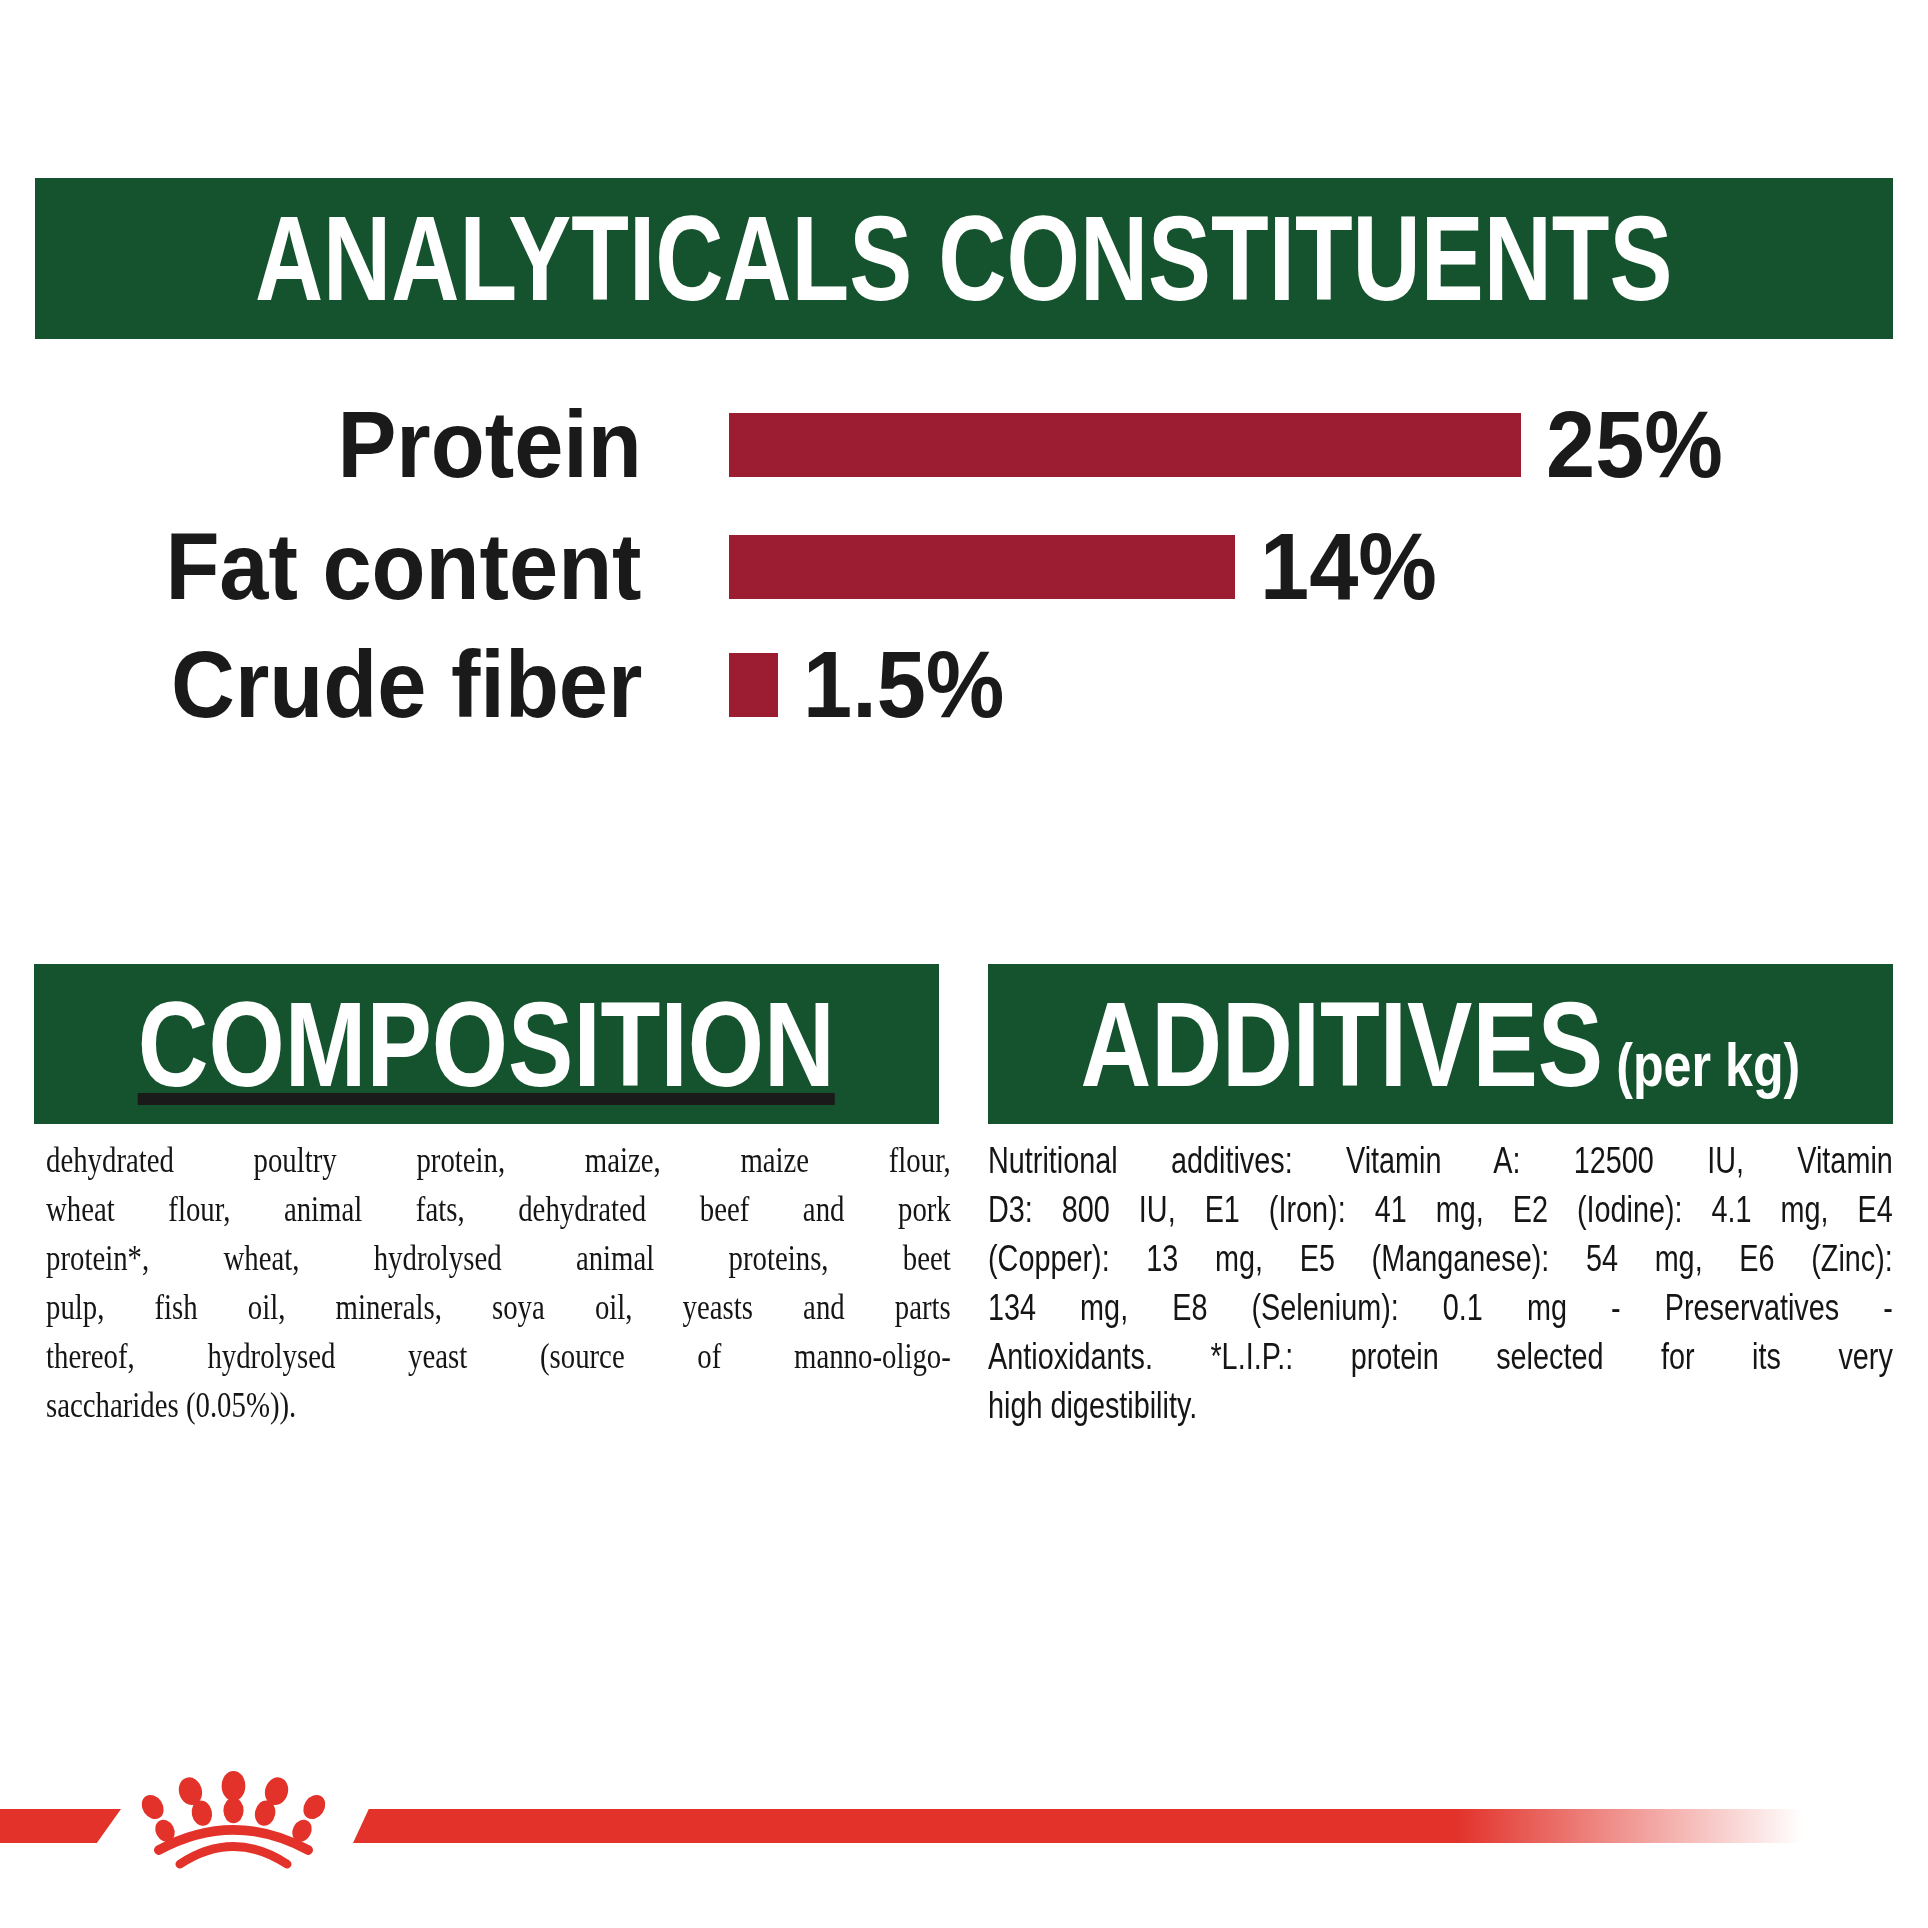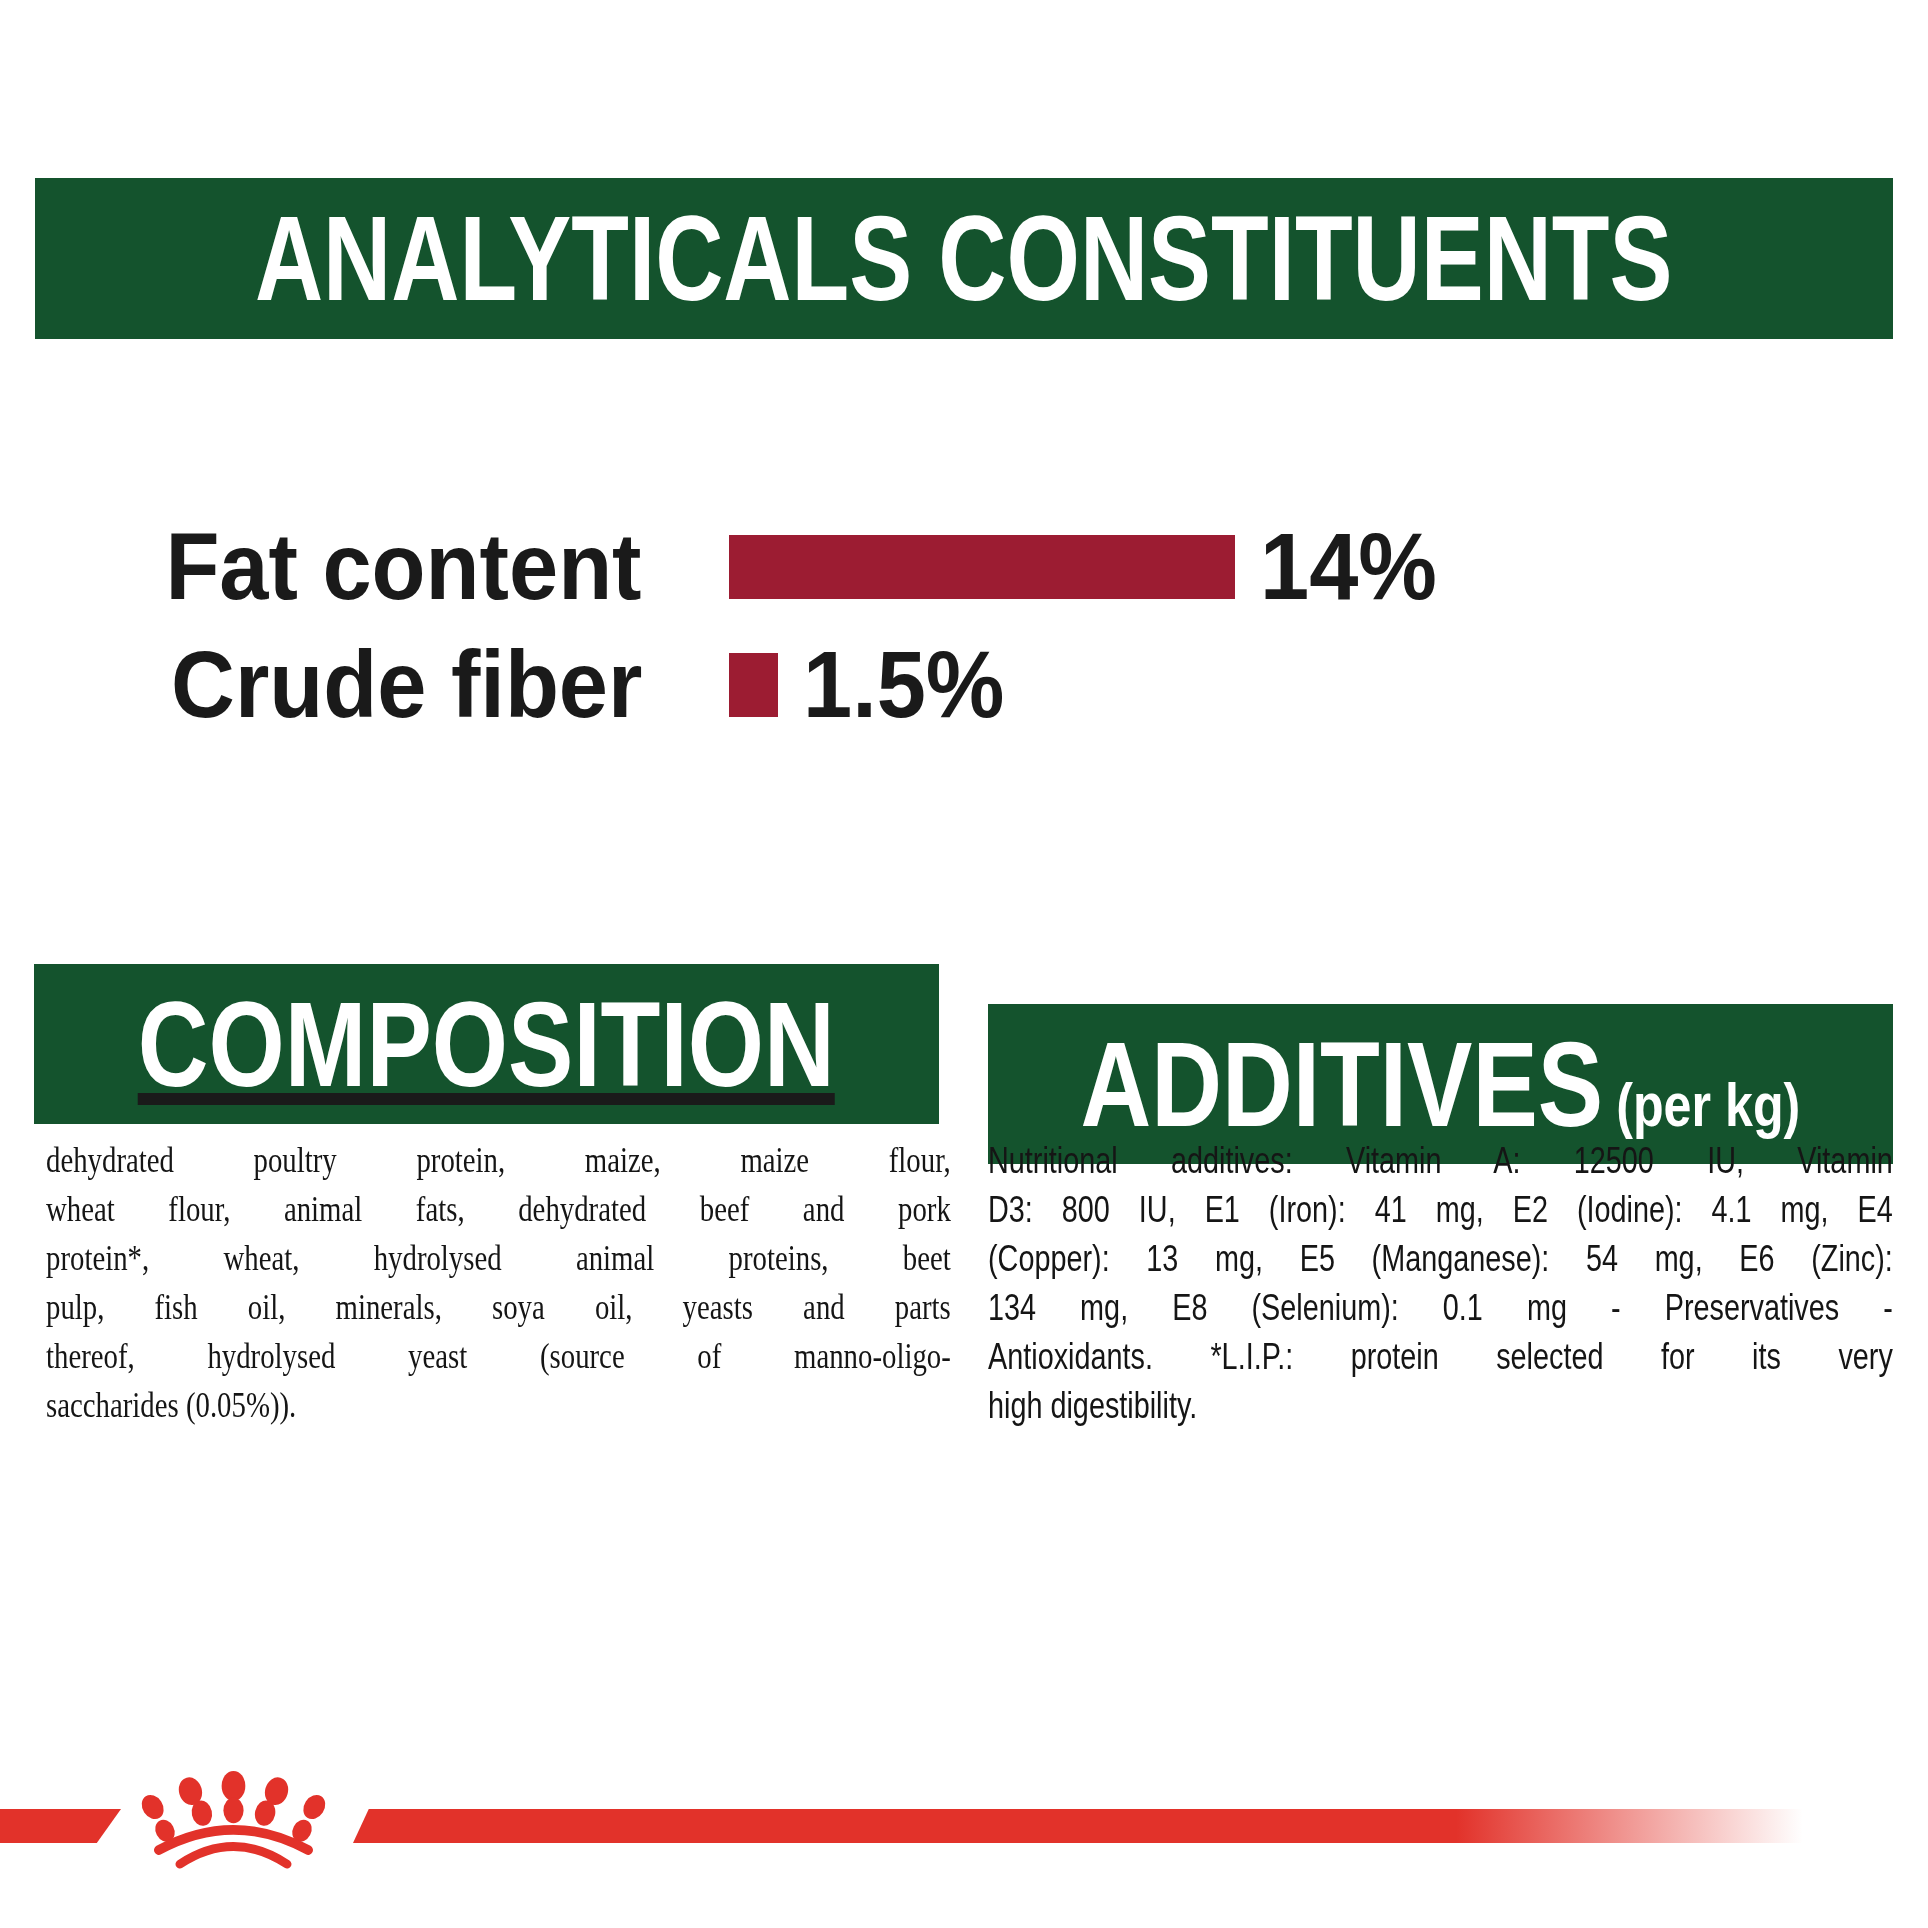--- a/index.html
+++ b/index.html
@@ -6,21 +6,21 @@
   .page{
     position:relative;width:1929px;height:1929px;overflow:hidden;background:#ffffff;
     font-family:"Liberation Sans", sans-serif;color:#1a1a1a;
   }
   
   .banner{
     position:absolute;background:#14532d;display:flex;align-items:center;justify-content:center;
   }
   .banner-top{left:35px;top:178px;width:1858px;height:161px;}
   .banner-left{left:34px;top:964px;width:905px;height:160px;text-decoration:underline;}
-  .banner-right{left:988px;top:1004px;width:905px;height:160px;align-items:center;}
+  .banner-right{left:988px;top:964px;width:905px;height:160px;align-items:center;}
   .banner-title{
     color:#ffffff;font-weight:bold;white-space:nowrap;display:inline-block;line-height:1;
   }
   .t-main{font-size:121px;transform:scaleX(0.78);transform-origin:center;}
   .t-col{font-size:121px;transform:scaleX(0.81);transform-origin:center;}
   .t-sub{font-size:62px;font-weight:bold;margin-left:16px;}
   
   .chart-row{
     position:absolute;left:35px;height:64px;display:flex;align-items:center;
   }
@@ -61,20 +61,30 @@
 </style>
 </head>
 <body>
 
 <div class="page">
 
   <div class="banner banner-top">
     <span class="banner-title t-main">ANALYTICALS CONSTITUENTS</span>
   </div>
 
+  <div class="chart-row row-protein">
+    <div class="chart-label">
+      <span>Protein</span>
+    </div>
+    <div class="bar-gap"></div>
+    <div class="bar" style="width: 792px; background: rgb(156, 28, 50);"></div>
+    <div class="chart-value">
+      <span>25%</span>
+    </div>
+  </div>
 
   <div class="chart-row row-fat">
     <div class="chart-label">
       <span>Fat content</span>
     </div>
     <div class="bar-gap"></div>
     <div class="bar" style="width: 506px; background: rgb(156, 28, 50);"></div>
     <div class="chart-value">
       <span>14%</span>
     </div>

